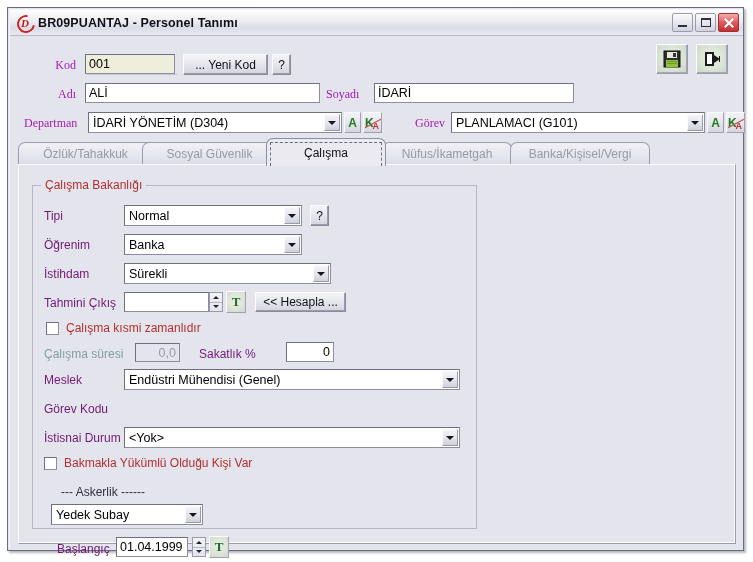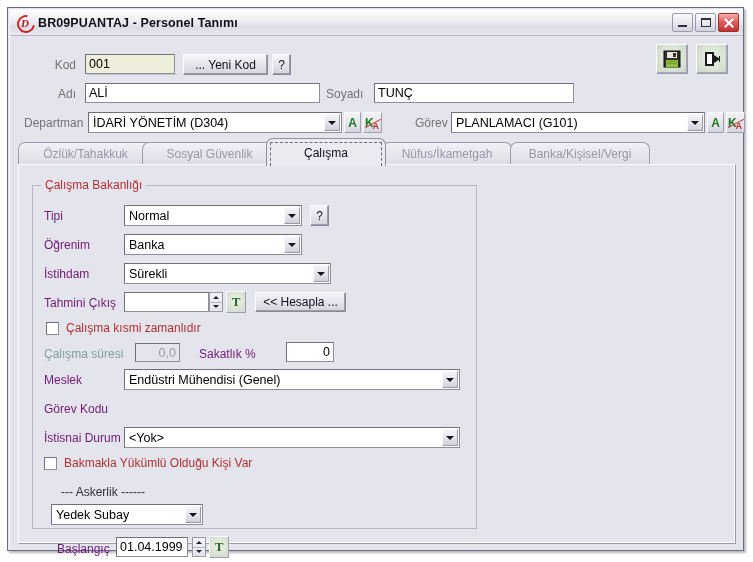--- a/index.html
+++ b/index.html
@@ -97,22 +97,22 @@
   
   .client {
     position: absolute; left: 2px; top: 28px;
     width: 733px; height: 514px;
     background: #e4e4ec;
     box-sizing: border-box;
   }
   
   .hdr { position: absolute; left: 0; top: 0; width: 733px; height: 102px; }
   .lbl {
-    font-size: 12px; color: #737373;
-    position: absolute; white-space: nowrap;
+    font-size: 12px; color: #a21caf;
+    position: absolute; white-space: nowrap; font-family: Liberation Serif, serif;
   }
   .lbl.r { text-align: right; }
   .inp {
     position: absolute;
     background: #ffffff;
     border: 1px solid #8d8d9e;
     border-top-color: #6f6f84; border-left-color: #6f6f84;
     box-sizing: border-box;
     font-size: 12.5px; color: #000;
     padding: 1px 3px;
@@ -320,21 +320,21 @@
 
       <div class="lbl r" style="left:14px; top:22px; width:52px;">Kod</div>
       <div class="inp khaki" style="left:75px; top:18px; width:90px; height:20px;">001</div>
       <div class="shadowline" style="left:77px; top:38px; width:90px;"></div>
       <div class="btn" style="left:173px; top:18px; width:85px; height:21px;">... Yeni Kod</div>
       <div class="btn" style="left:262px; top:18px; width:19px; height:21px;">?</div>
 
       <div class="lbl r" style="left:14px; top:51px; width:52px;">Adı</div>
       <div class="inp" style="left:75px; top:47px; width:235px; height:20px;">ALİ</div>
       <div class="lbl" style="left:316px; top:51px;">Soyadı</div>
-      <div class="inp" style="left:364px; top:47px; width:200px; height:20px;">TUNÇ</div>
+      <div class="inp" style="left:364px; top:47px; width:200px; height:20px;">İDARİ</div>
 
       <div class="lbl" style="left:14px; top:80px;">Departman</div>
       <div class="combo" style="left:78px; top:76px; width:254px; height:21px;">
         <span>İDARİ YÖNETİM (D304)</span>
         <span class="arrow-btn">
               <span class="caret"></span>
             </span>
       </div>
       <div class="iconbtn plain" style="left:334px; top:76px; width:17px; height:21px;">
         <span class="gA">A</span>

